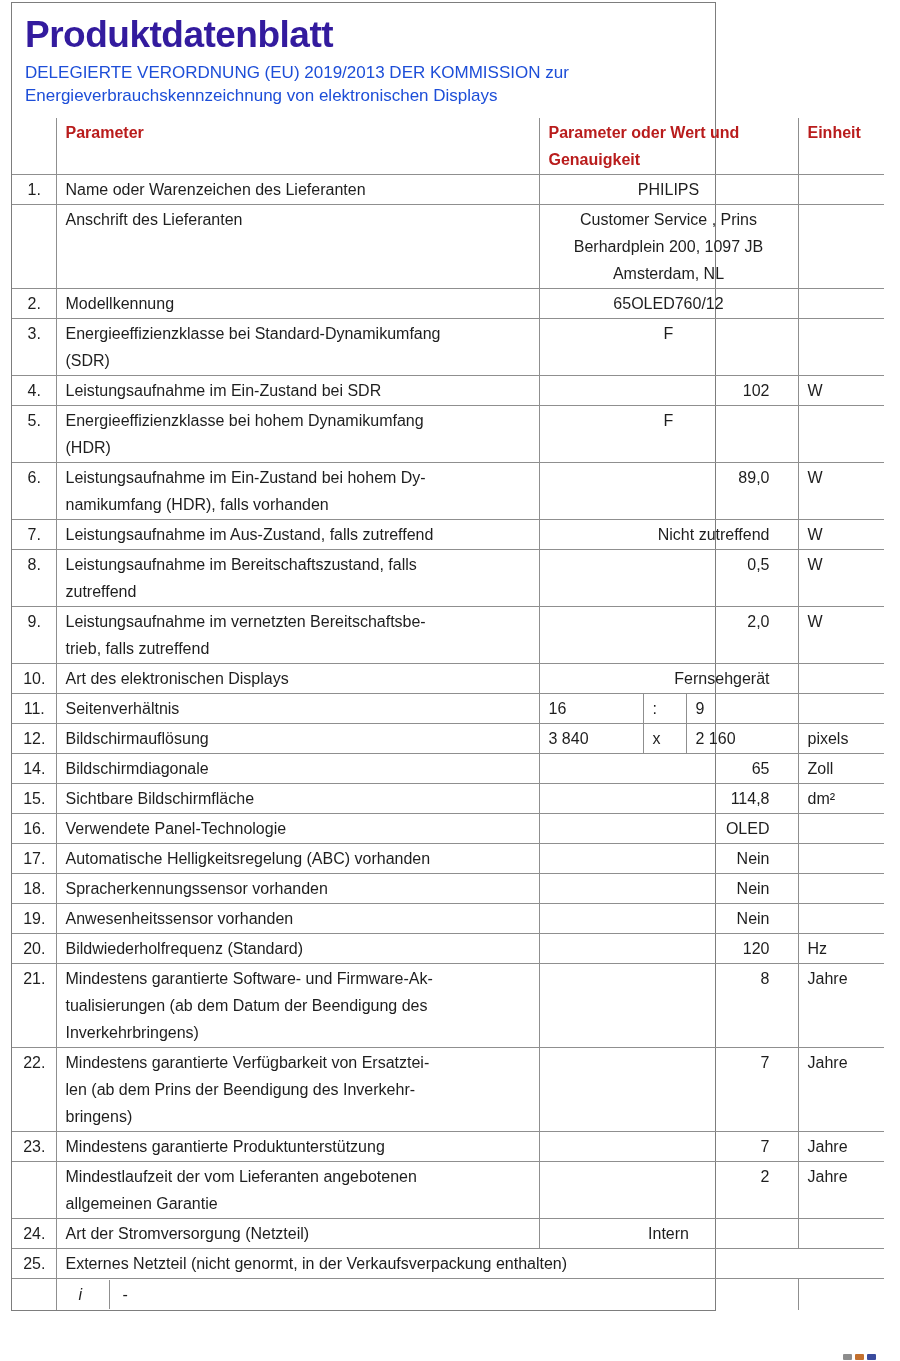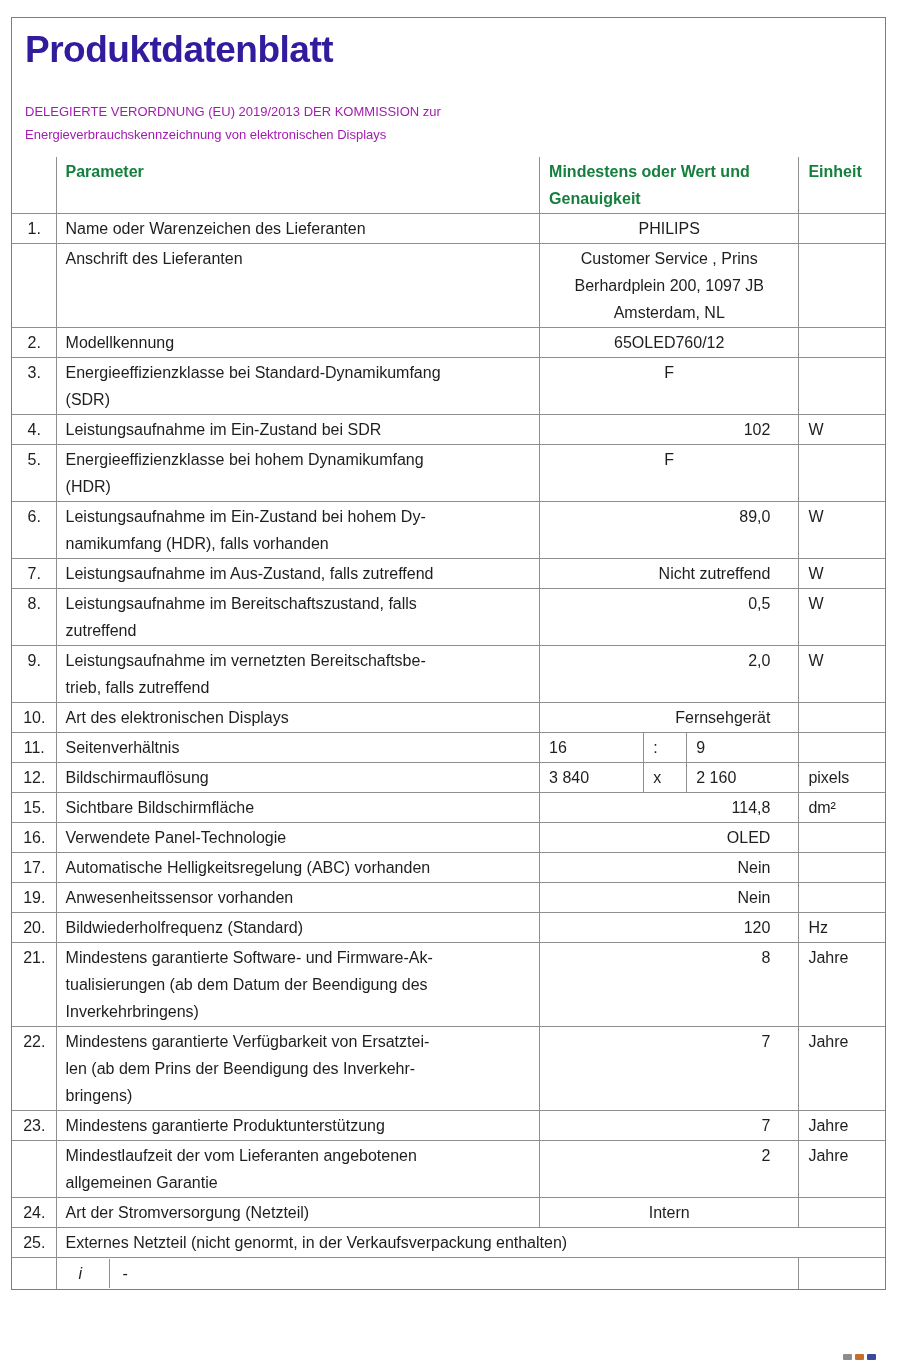--- a/index.html
+++ b/index.html
@@ -2,42 +2,42 @@
 <html><head>
 <meta charset="utf-8">
 <style>
   html,body{margin:0;padding:0;}
   body{
     width:900px;height:1361px;background:#ffffff;position:relative;
     font-family:"Liberation Sans","DejaVu Sans",sans-serif;
     color:#1e1e1e;overflow:hidden;
   }
   .page{
-    position:absolute;left:11px;top:17px;width:875px;
+    position:absolute;left:11px;top:2px;width:705px;
     border:1.6px solid #7d7d7d;box-sizing:border-box;background:#fff;
   }
   .title-block{padding:8px 12px 0 13px;}
   .doc-title{
     margin:2px 0 0 0;font-size:37px;line-height:44px;font-weight:bold;
     color:#331b9e;letter-spacing:-0.5px;
   }
   .doc-subtitle{
-    margin:28px 0 11px 0;font-size:13px;line-height:23px;
-    white-space:pre-line;color:#a21caf;
+    margin:4px 0 11px 0;font-size:17px;line-height:23px;
+    white-space:pre-line;color:#1d4ed8;
   }
   table.sheet{
     width:100%;border-collapse:collapse;border-style:hidden;
     table-layout:fixed;
   }
   table.sheet th, table.sheet td{
     border:1.5px solid #8f8f8f;vertical-align:top;
     font-size:16px;line-height:27px;padding:1px 8px 1px 9px;
     white-space:pre-line;overflow:hidden;
   }
-  table.sheet th{font-weight:bold;color:#15803d;text-align:left;}
+  table.sheet th{font-weight:bold;color:#b91c1c;text-align:left;}
   td.col-num{text-align:center;padding:1px 3px;}
   td.col-value.align-right{text-align:right;padding-right:28px;}
   td.col-value.align-left{text-align:center;padding-left:8px;}
   td.cell-center{text-align:left;padding:1px 2px;}
   td.col-unit{padding-left:8px;}
   td.fullspan{padding-left:9px;}
   td.note-cell{padding:0;}
   .note-wrap{display:flex;align-items:stretch;min-height:28px;}
   .note-i{
     width:44px;flex:0 0 44px;border-right:1.5px solid #8f8f8f;
@@ -67,21 +67,21 @@
         <col style="width:483px">
         <col style="width:104px">
       <col style="width:43px">
         <col style="width:112px">
         <col style="width:86px">
     </colgroup>
     <thead>
       <tr>
         <th></th>
         <th>Parameter</th>
-        <th colspan="3">Mindestens oder Wert und
+        <th colspan="3">Parameter oder Wert und
 Genauigkeit</th>
         <th>Einheit</th>
       </tr>
     </thead>
     <tbody>
         <tr>
           <td class="col-num">1.</td>
           <td>Name oder Warenzeichen des Lieferanten</td>
           <td class="col-value align-left" colspan="3">PHILIPS</td>
           <td class="col-unit"></td>
@@ -163,34 +163,46 @@
         </tr>
         <tr>
           <td class="col-num">12.</td>
           <td>Bildschirmauflösung</td>
           <td class="cell-center">3 840</td>
           <td class="cell-center">x</td>
           <td class="cell-center">2 160</td>
           <td class="col-unit">pixels</td>
         </tr>
         <tr>
+          <td class="col-num">14.</td>
+          <td>Bildschirmdiagonale</td>
+          <td class="col-value align-right" colspan="3">65</td>
+          <td class="col-unit">Zoll</td>
+        </tr>
+        <tr>
           <td class="col-num">15.</td>
           <td>Sichtbare Bildschirmfläche</td>
           <td class="col-value align-right" colspan="3">114,8</td>
           <td class="col-unit">dm²</td>
         </tr>
         <tr>
           <td class="col-num">16.</td>
           <td>Verwendete Panel-Technologie</td>
           <td class="col-value align-right" colspan="3">OLED</td>
           <td class="col-unit"></td>
         </tr>
         <tr>
           <td class="col-num">17.</td>
           <td>Automatische Helligkeitsregelung (ABC) vorhanden</td>
+          <td class="col-value align-right" colspan="3">Nein</td>
+          <td class="col-unit"></td>
+        </tr>
+        <tr>
+          <td class="col-num">18.</td>
+          <td>Spracherkennungssensor vorhanden</td>
           <td class="col-value align-right" colspan="3">Nein</td>
           <td class="col-unit"></td>
         </tr>
         <tr>
           <td class="col-num">19.</td>
           <td>Anwesenheitssensor vorhanden</td>
           <td class="col-value align-right" colspan="3">Nein</td>
           <td class="col-unit"></td>
         </tr>
         <tr>

